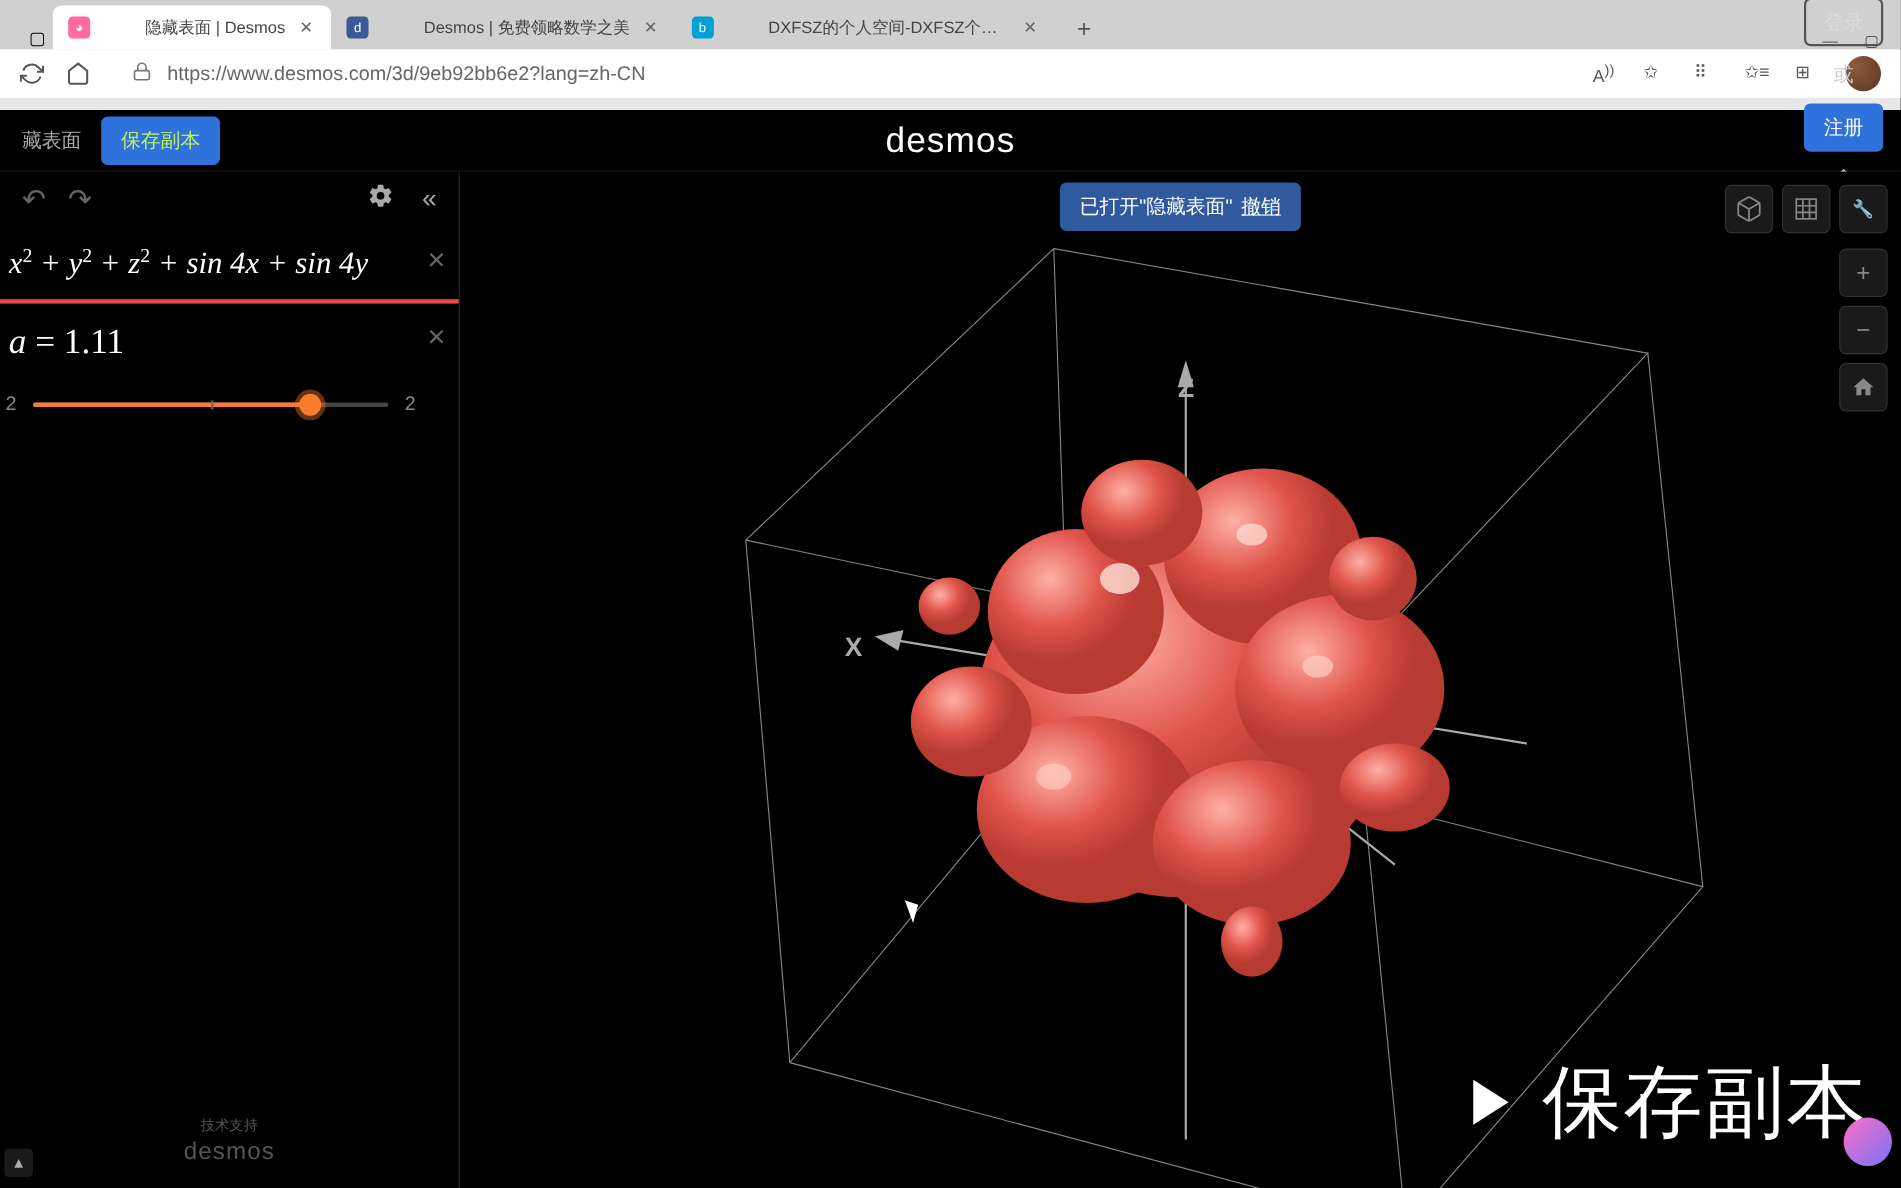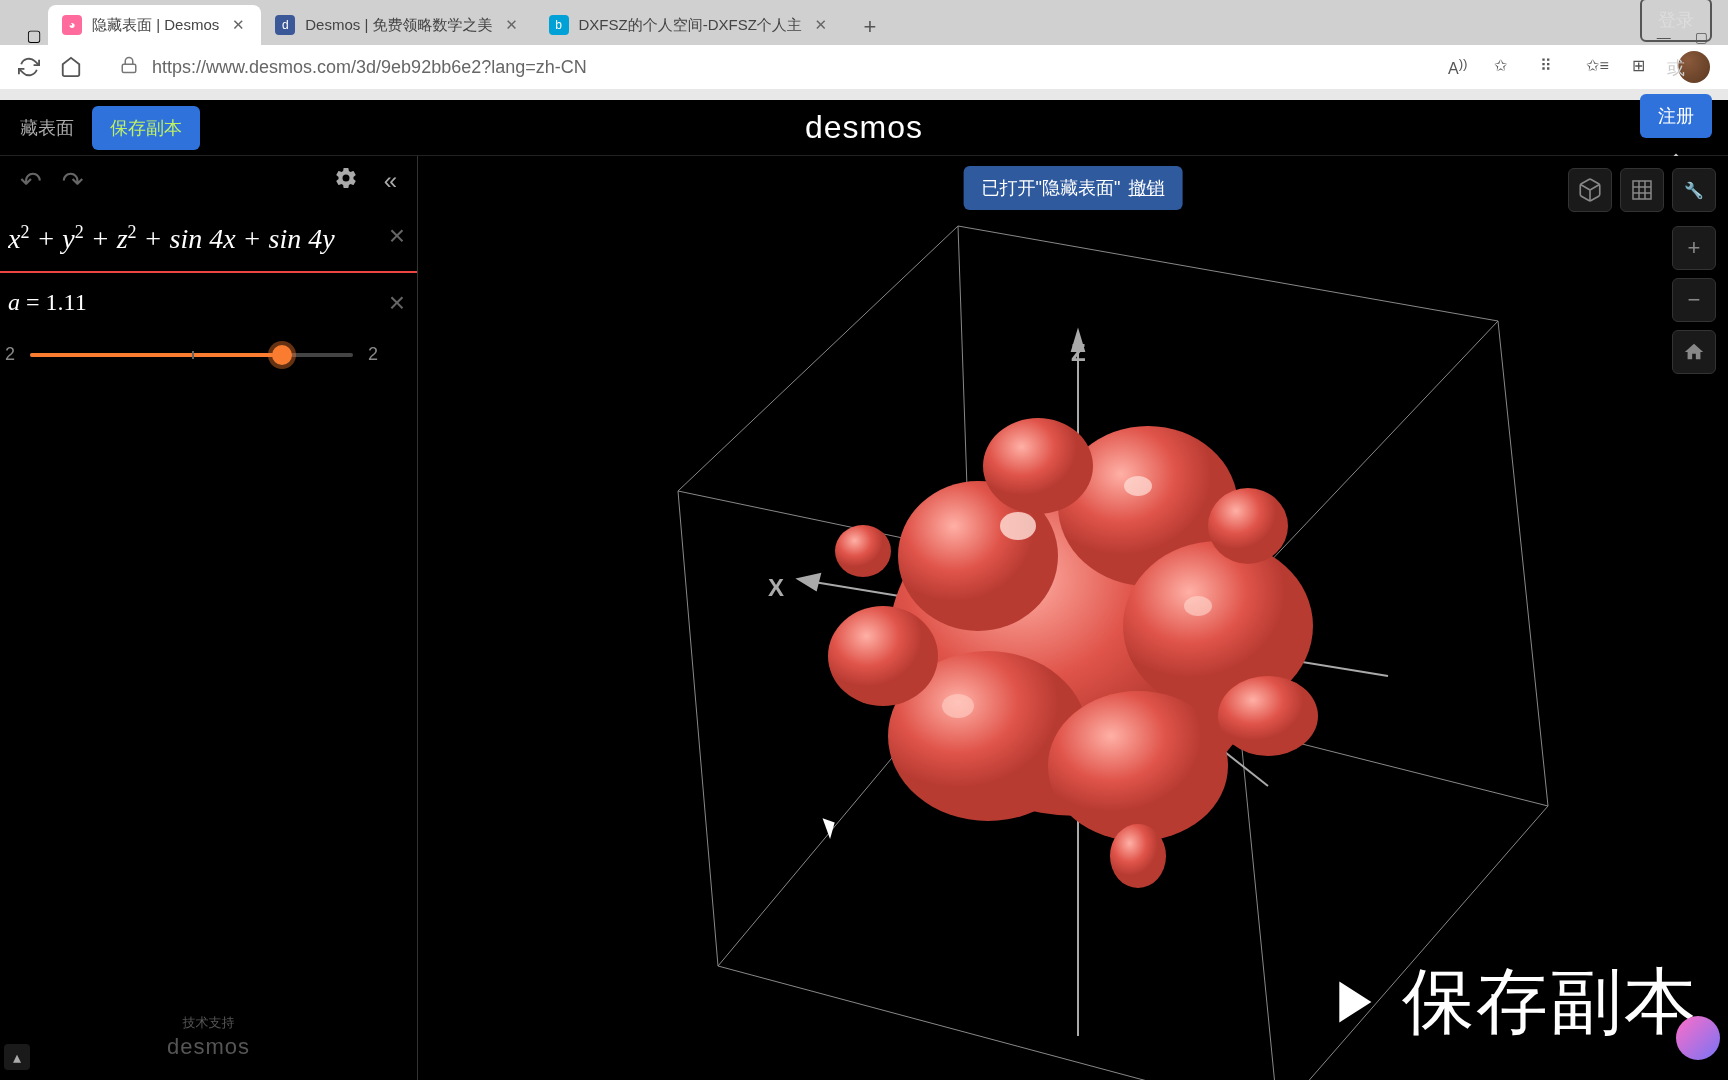--- a/index.html
+++ b/index.html
@@ -7,21 +7,21 @@
 
 
 .browser-top { background: #e8e8e8; height: 100px; display: flex; flex-direction: column; }
 .tab-bar { height: 45px; display: flex; align-items: flex-end; background: #d0d0d0; padding-left: 20px; }
 .window-btn { width: 20px; height: 20px; margin: 0 4px; display: inline-flex; align-items: center; justify-content: center; }
 .tab { height: 40px; padding: 0 14px; display: flex; align-items: center; gap: 10px; font-size: 15px; color: #444; max-width: 345px; border-top-left-radius: 8px; border-top-right-radius: 8px; cursor: pointer; }
 .tab.active { background: #fff; }
 .tab-favicon { width: 20px; height: 20px; background: #ff6b9d; border-radius: 4px; display: flex; align-items: center; justify-content: center; color: #fff; font-size: 12px; }
 .tab-favicon.blue { background: #3b5998; }
 .tab-favicon.bili { background: #00a1d6; }
-.tab-title { white-space: nowrap; overflow: hidden; text-overflow: ellipsis; flex: 1; }
+.tab-title { white-space: nowrap; overflow: hidden; text-overflow: ellipsis; flex: 1; margin-left: 40px; }
 .tab-close { width: 18px; height: 18px; display: flex; align-items: center; justify-content: center; color: #666; }
 .new-tab { width: 36px; height: 36px; display: flex; align-items: center; justify-content: center; font-size: 22px; color: #555; margin-left: 8px; }
 .window-controls { margin-left: auto; display: flex; gap: 24px; padding-right: 20px; font-size: 14px; color: #555; }
 
 .addr-bar { height: 44px; background: #fff; display: flex; align-items: center; padding: 0 18px; gap: 20px; }
 .nav-icon { width: 22px; height: 22px; color: #555; display: flex; align-items: center; justify-content: center; }
 .url-field { flex: 1; display: flex; align-items: center; gap: 14px; height: 40px; border-radius: 20px; padding: 0 18px; }
 .url-lock { color: #777; }
 .url-text { font-size: 18px; color: #666; }
 .addr-icons { display: flex; gap: 24px; align-items: center; color: #555; }
@@ -42,27 +42,27 @@
 
 .main { display: flex; height: calc(1080px - 100px - 56px); }
 .sidebar { width: 418px; background: #000; border-right: 1px solid #333; position: relative; }
 .sidebar-top { height: 50px; display: flex; align-items: center; justify-content: space-between; padding: 0 20px; }
 .undo-redo { display: flex; gap: 20px; }
 .undo-icon, .redo-icon { color: #666; font-size: 26px; }
 .sidebar-icons { display: flex; gap: 26px; align-items: center; }
 .gear-icon { color: #aaa; font-size: 24px; }
 .collapse-icon { color: #aaa; font-size: 24px; }
 
-.expr-row { padding: 16px 18px 16px 8px; border-bottom: 2px solid #ef4444; position: relative; }
+.expr-row { padding: 16px 18px 16px 8px; border-bottom: 4px solid #ef4444; position: relative; }
 .expr-text { color: #fff; font-family: "Times New Roman", serif; font-size: 28px; font-style: italic; white-space: nowrap; overflow: hidden; }
 .expr-text sup { font-size: 18px; font-style: normal; }
 .expr-close { position: absolute; right: 12px; top: 14px; color: #666; font-size: 28px; cursor: pointer; }
 
 .slider-row { padding: 4px 18px 20px 8px; }
-.slider-val { color: #fff; font-family: "Times New Roman", serif; font-size: 24px; font-style: italic; }
+.slider-val { color: #fff; font-family: "Times New Roman", serif; font-size: 32px; font-style: italic; }
 .slider-track { margin-top: 24px; display: flex; align-items: center; gap: 12px; }
 .slider-num { color: #888; font-size: 18px; width: 16px; text-align: center; }
 .slider-bar { flex: 1; height: 4px; background: #444; position: relative; border-radius: 2px; }
 .slider-fill { position: absolute; left: 0; top: 0; height: 100%; background: #fa7c30; border-radius: 2px; }
 .slider-handle { position: absolute; top: 50%; transform: translate(-50%, -50%); width: 20px; height: 20px; background: #fa7c30; border-radius: 50%; box-shadow: 0 0 0 4px rgba(250,124,48,0.4); }
 .slider-tick { position: absolute; top: -2px; width: 2px; height: 8px; background: #666; }
 
 .sidebar-footer { position: absolute; bottom: 20px; left: 50%; transform: translateX(-50%); text-align: center; color: #555; margin-top: 23px; }
 .footer-label { font-size: 13px; }
 .footer-logo { font-size: 22px; letter-spacing: 1px; margin-top: 2px; }

